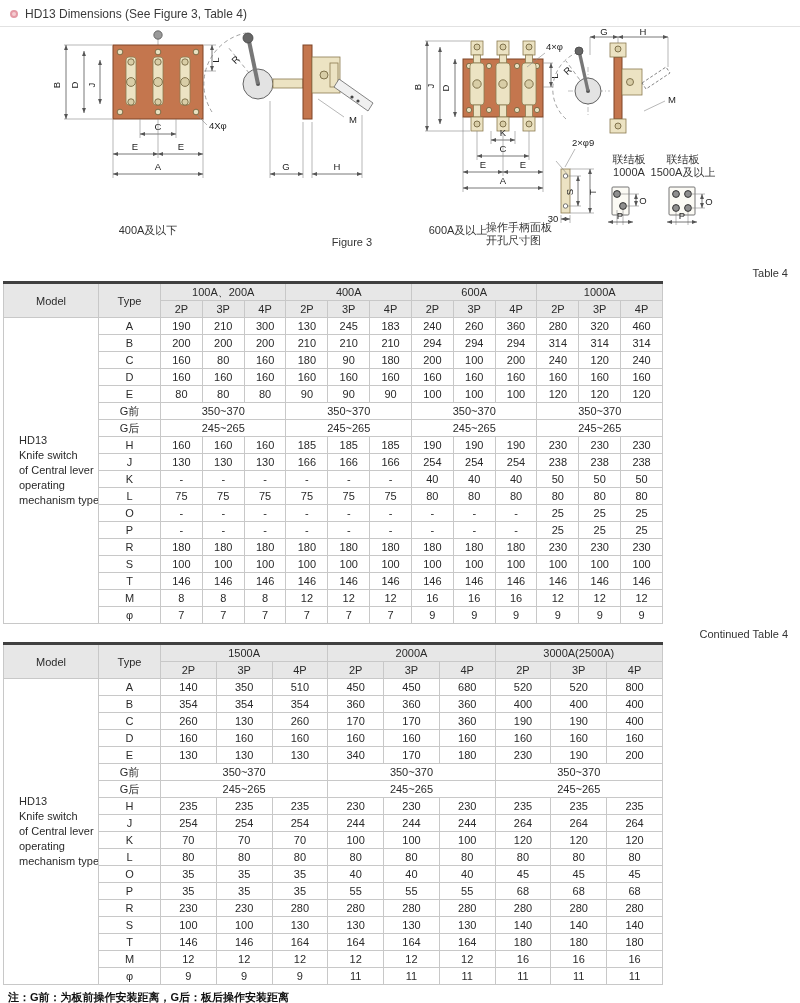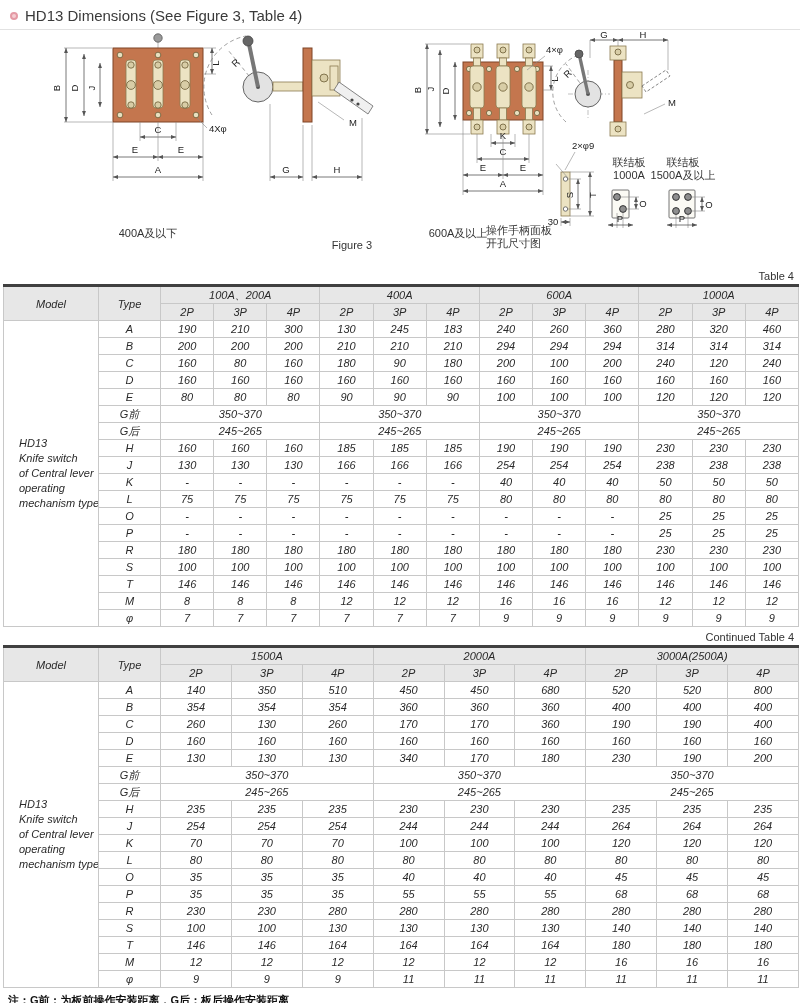--- a/index.html
+++ b/index.html
@@ -2,37 +2,37 @@
 <html><head>
 <meta charset="utf-8">
 <style>
   html,body{margin:0;padding:0;}
   body{
     width:800px;height:1003px;overflow:hidden;background:#fff;
     font-family:"Liberation Sans","DejaVu Sans",sans-serif;color:#222;
   }
   .doc-header{display:flex;align-items:center;gap:7px;padding:7px 10px 5px;border-bottom:1px solid #e2e2e2;}
   .bullet{width:8px;height:8px;border-radius:50%;background:#f5cdd2;border:2px solid #e49aa5;box-sizing:border-box;flex:0 0 auto;}
-  .doc-title{font-size:15px;color:#3a3a3a;}
+  .doc-title{font-size:12px;color:#3a3a3a;}
   .figure-wrap{width:800px;height:236px;position:relative;}
   svg{display:block;}
   svg text{font-size:9.5px;fill:#222;}
   svg text.cap{font-size:11px;fill:#333;}
   .board{fill:#c4764e;stroke:#7e4426;stroke-width:1;}
   .ivory{fill:#ece3c3;stroke:#8c7b50;stroke-width:0.8;}
   .part{fill:#d8cda6;stroke:#6b5c35;stroke-width:0.8;}
   .screw{fill:#e8e0c0;stroke:#6b5c35;stroke-width:0.8;}
   .plate{fill:#fbfaf4;stroke:#666;stroke-width:0.9;}
   .hole{fill:#8f8f8f;stroke:#333;stroke-width:1;}
   .dim{stroke:#555;stroke-width:0.8;marker-start:url(#aE);marker-end:url(#aE);}
   .ext{stroke:#888;stroke-width:0.6;fill:none;}
   .cl{stroke:#999;stroke-width:0.6;stroke-dasharray:5 2 1 2;fill:none;}
   .dash{stroke:#777;stroke-width:0.7;stroke-dasharray:4 3;fill:none;}
-  .table-tag{font-size:11px;text-align:right;padding:4px 6px 2px;color:#333;}
-  .dim-table{width:796px;margin:0 3px;border-collapse:collapse;table-layout:fixed;border-top:3px solid #404040;font-size:11px;font-style:italic;}
+  .table-tag{font-size:11px;text-align:right;padding:4px 12px 2px;color:#333;}
+  .dim-table{width:660px;margin:0 3px;border-collapse:collapse;table-layout:fixed;border-top:3px solid #404040;font-size:11px;}
   .dim-table th,.dim-table td{
     border:1px solid #c8c8c8;text-align:center;height:16px;line-height:16px;
     padding:0;font-weight:normal;color:#2a2a2a;overflow:hidden;white-space:nowrap;
   }
   .dim-table thead th{background:#e7e7e7;}
   .model-cell{vertical-align:middle;}
   .model-cell div{text-align:left;padding-left:7px;line-height:15px;font-size:11px;margin-left:8px;}
   .note{font-size:11px;font-weight:bold;padding:5px 8px 0;color:#111;}
 </style>
 </head>

